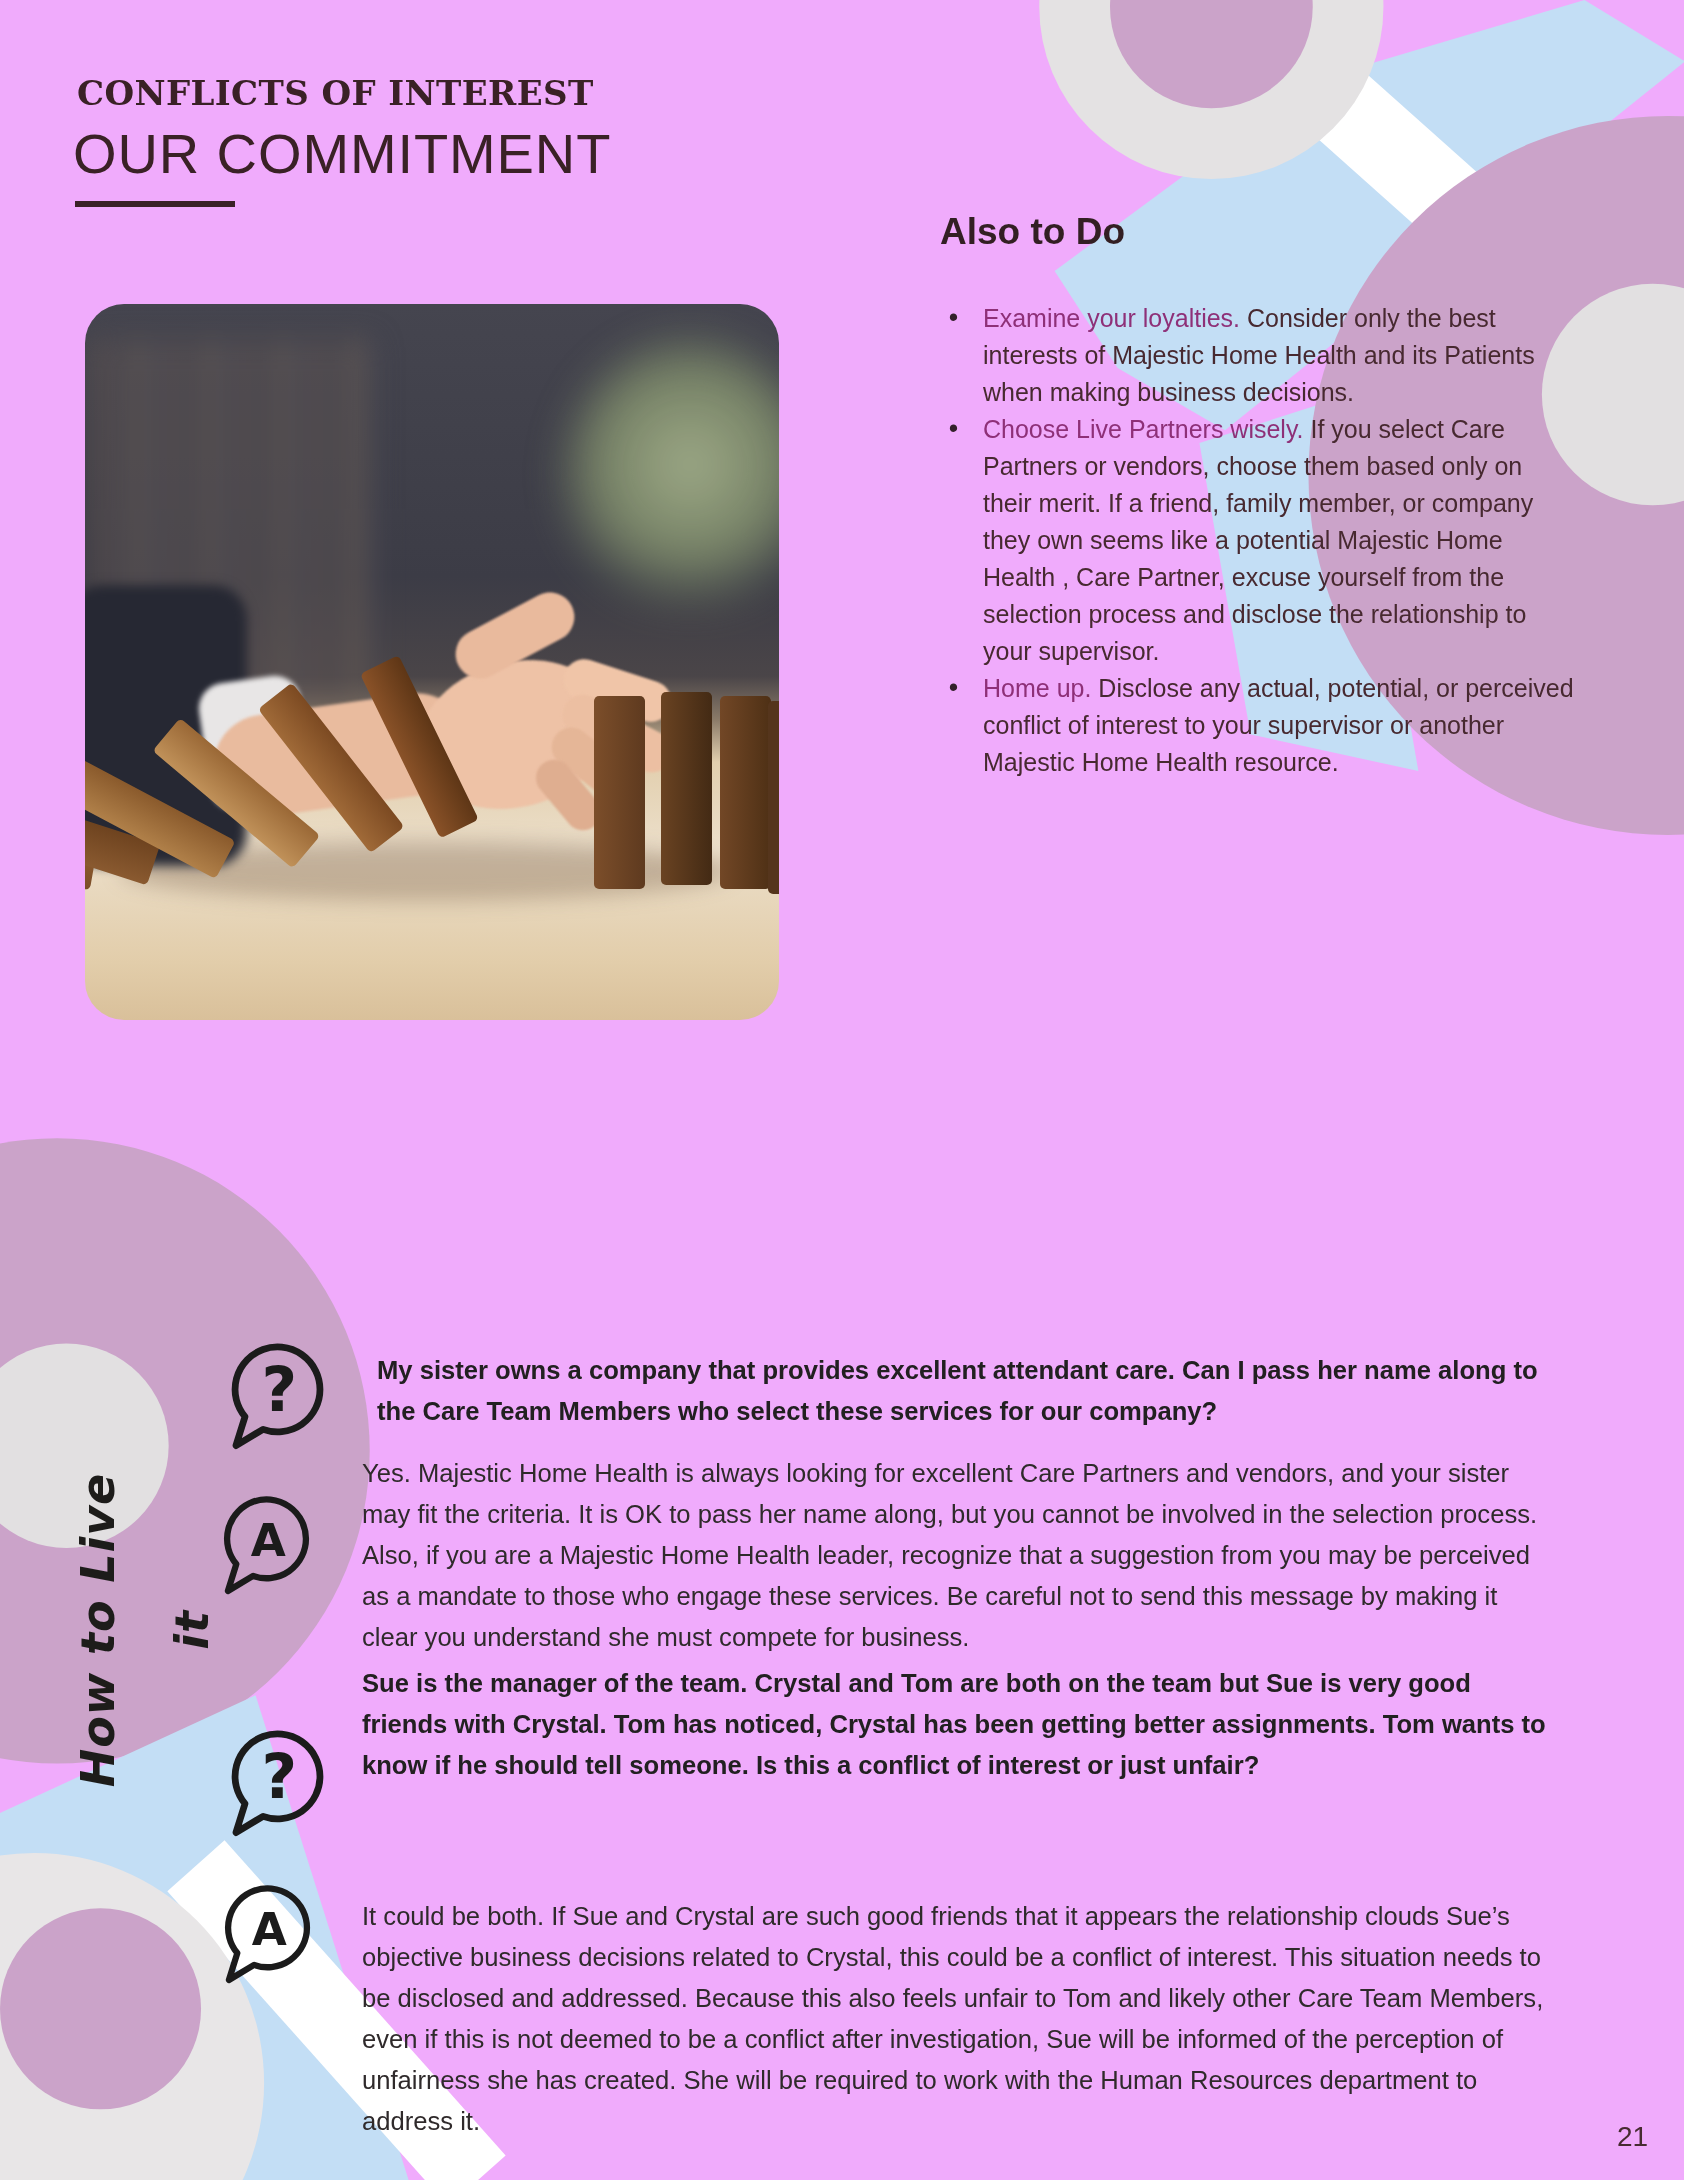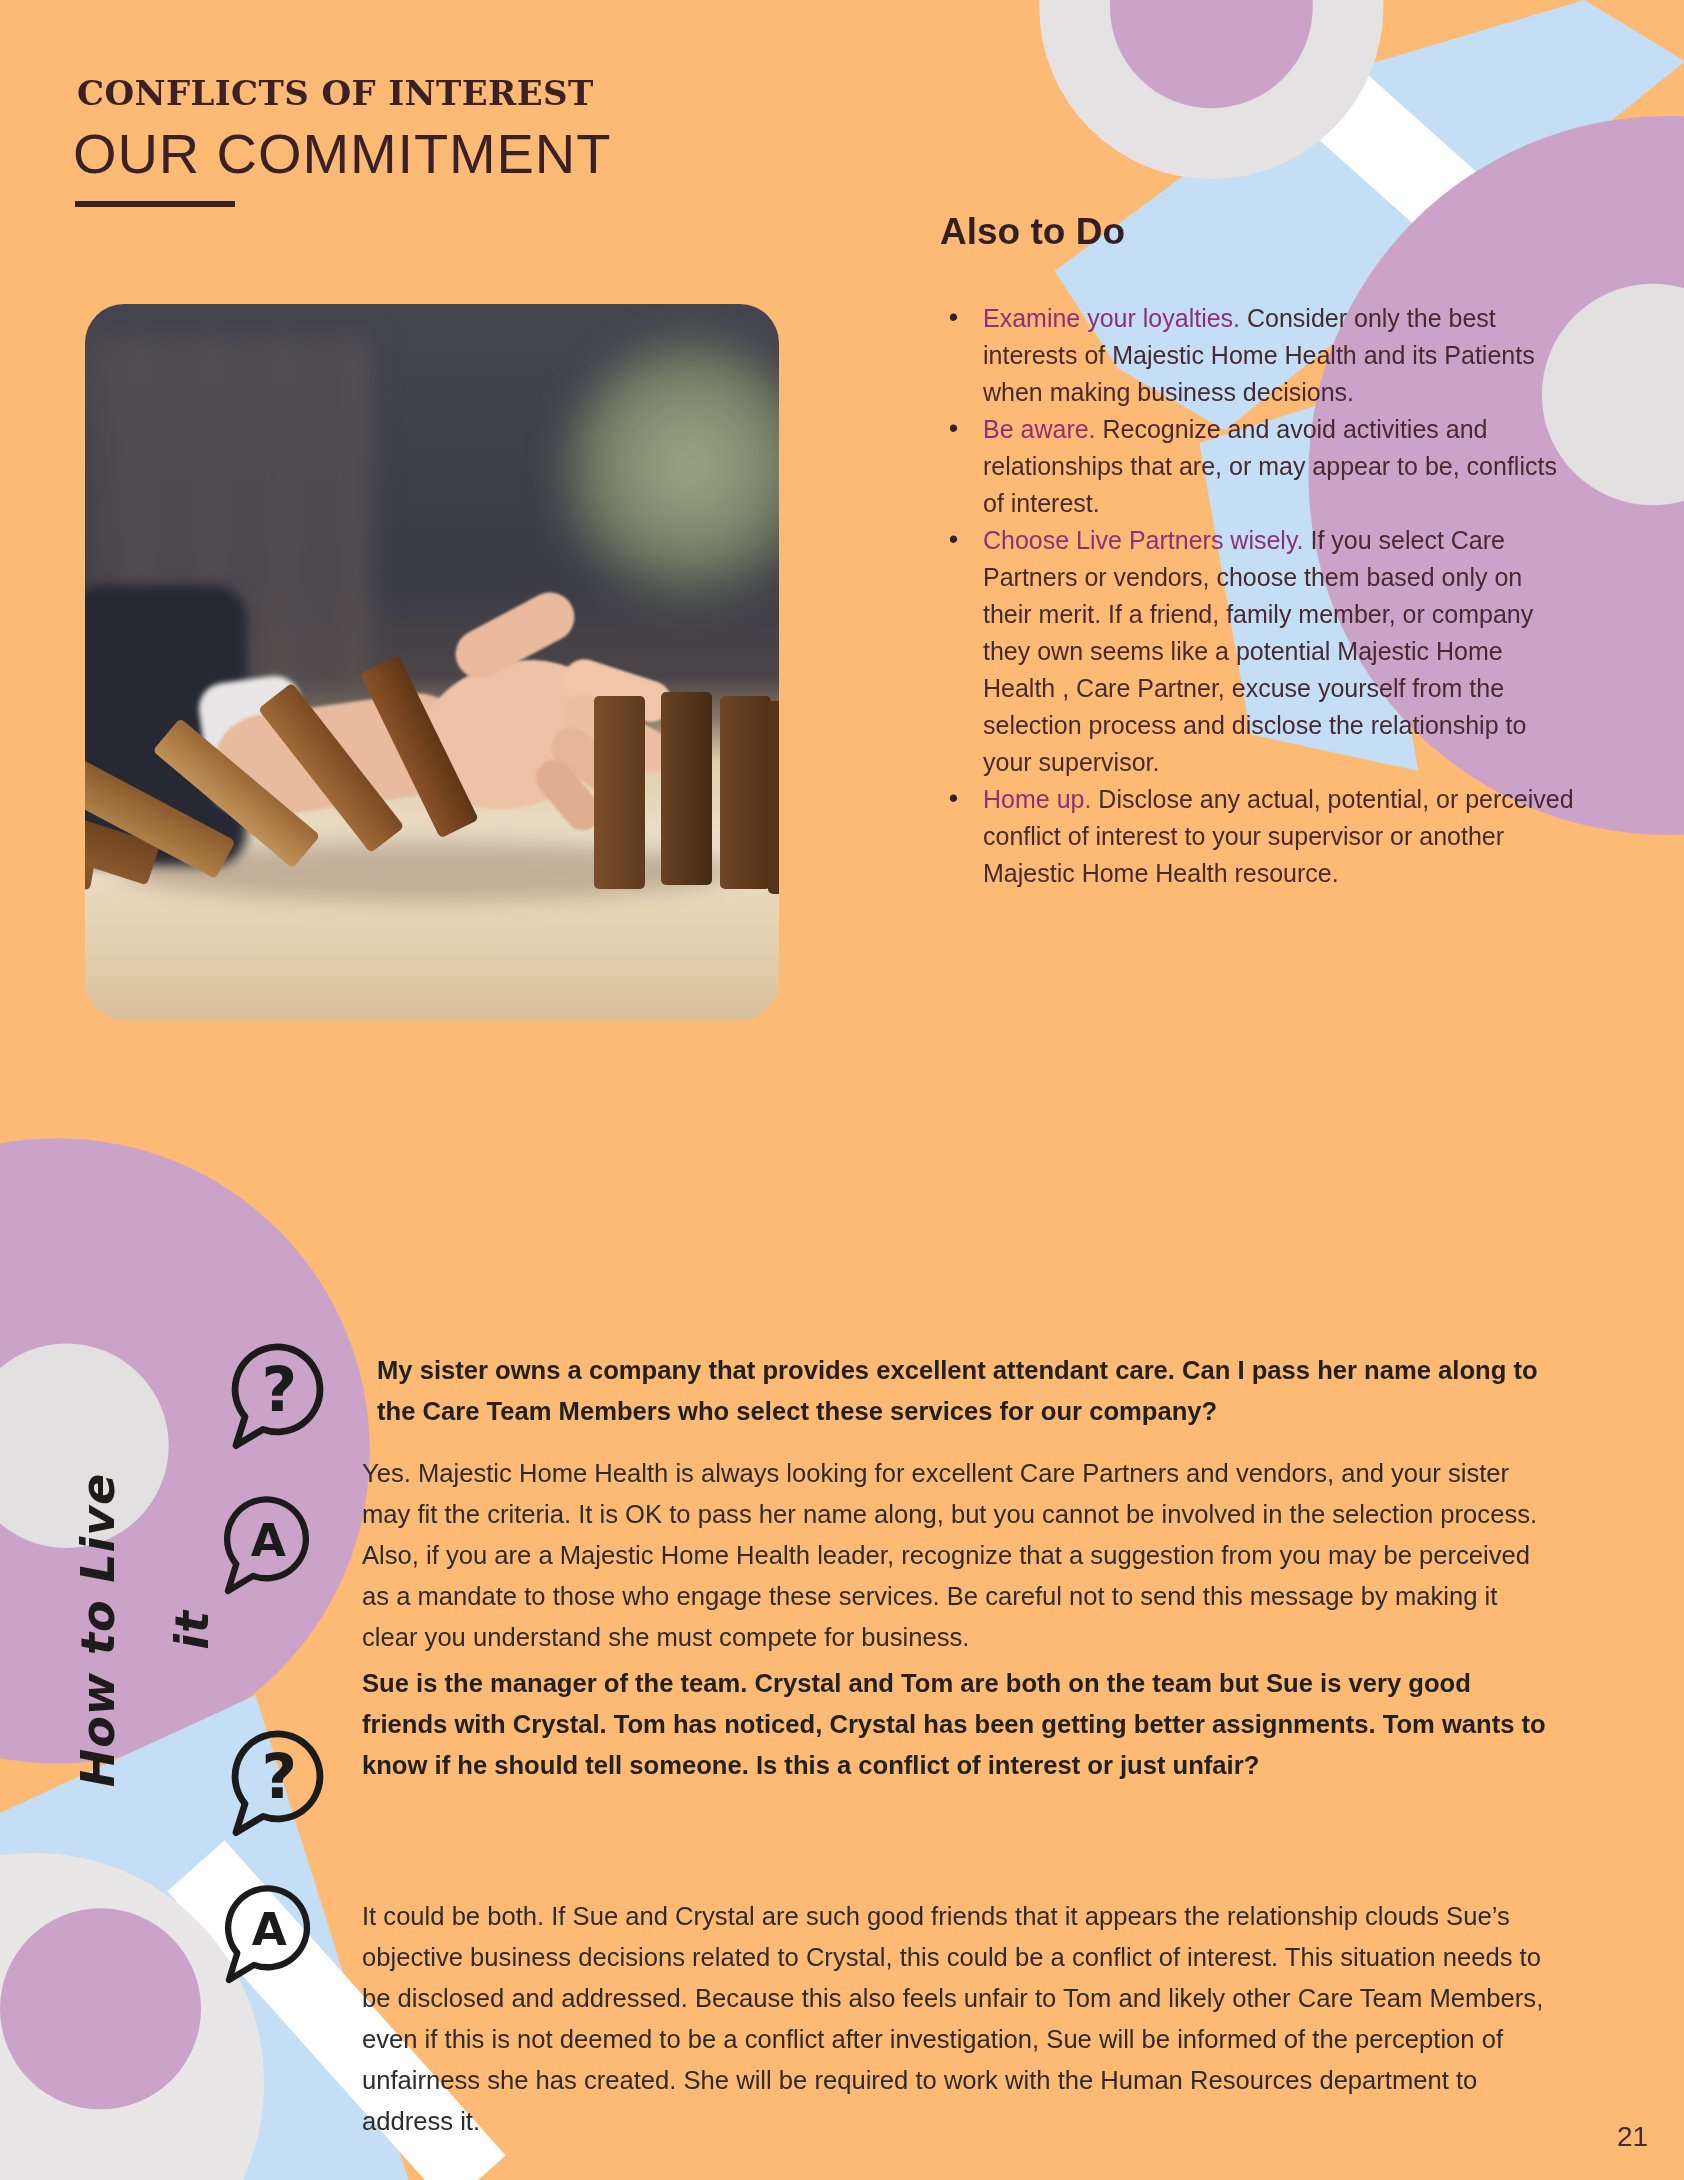--- a/index.html
+++ b/index.html
@@ -1,16 +1,16 @@
 <!DOCTYPE html>
 <html style="font-size:13.6px"><head>
 <meta charset="utf-8">
 <style>
   html,body{margin:0;padding:0;background:#fff;}
-  #page{position:relative;width:1685px;height:2181px;background:#fdba74;overflow:hidden;
+  #page{position:relative;width:1685px;height:2181px;background:#f0abfc;overflow:hidden;
         font-family:"Liberation Sans",sans-serif;}
   #decor,#decor-bl{position:absolute;left:0;top:0;z-index:0;}
   
   .kicker{position:absolute;left:77px;top:73px;z-index:3;font-family:"DejaVu Serif",serif;
           font-weight:700;font-size:34px;letter-spacing:0.4px;color:#3a2126;}
   .title{position:absolute;left:73px;top:121px;z-index:3;font-size:56px;font-weight:400;
          letter-spacing:0.9px;color:#3a2126;}
   .title-underline{position:absolute;left:75px;top:201px;width:160px;height:6px;background:#3a2126;z-index:3;}
   .wtd-heading{position:absolute;left:940px;top:211px;z-index:3;font-size:37px;font-weight:700;color:#331f23;}
   
@@ -119,21 +119,20 @@
     <div class="fin4"></div>
     <div class="tile stand s1"></div>
     <div class="tile stand s2"></div>
     <div class="tile stand s3"></div>
     <div class="tile stand s4"></div>
   </div>
 
   <div class="wtd-heading">Also to Do</div>
   <ul class="bullets">
       <li><span class="lead">Examine your loyalties.</span><span> Consider only the best interests of Majestic Home Health and its Patients when making business decisions.</span></li>
-      <li><span class="lead">Be aware.</span><span> Recognize and avoid activities and relationships that are, or may appear to be, conflicts of interest.</span></li>
       <li><span class="lead">Choose Live Partners wisely.</span><span> If you select Care Partners or vendors, choose them based only on their merit. If a friend, family member, or company they own seems like a potential Majestic Home Health , Care Partner, excuse yourself from the selection process and disclose the relationship to your supervisor.</span></li>
       <li><span class="lead">Home up.</span><span> Disclose any actual, potential, or perceived conflict of interest to your supervisor or another Majestic Home Health resource.</span></li>
     </ul>
 
   <div class="howto">How to Live it</div>
   <div id="qa-section">
       <div class="qa-icon qi0"><svg width="100%" height="100%" viewBox="0 0 120 124">
           <path d="M24,86 A47,47 0 1 1 44,100 L14,118 Z" fill="none" stroke="#1b1b1b" stroke-width="7.5" stroke-linejoin="round" stroke-linecap="round"></path>
           <text x="62" y="80" text-anchor="middle" font-size="68" font-weight="bold" font-family="DejaVu Sans, sans-serif" fill="#1b1b1b">?</text>
         </svg></div>

